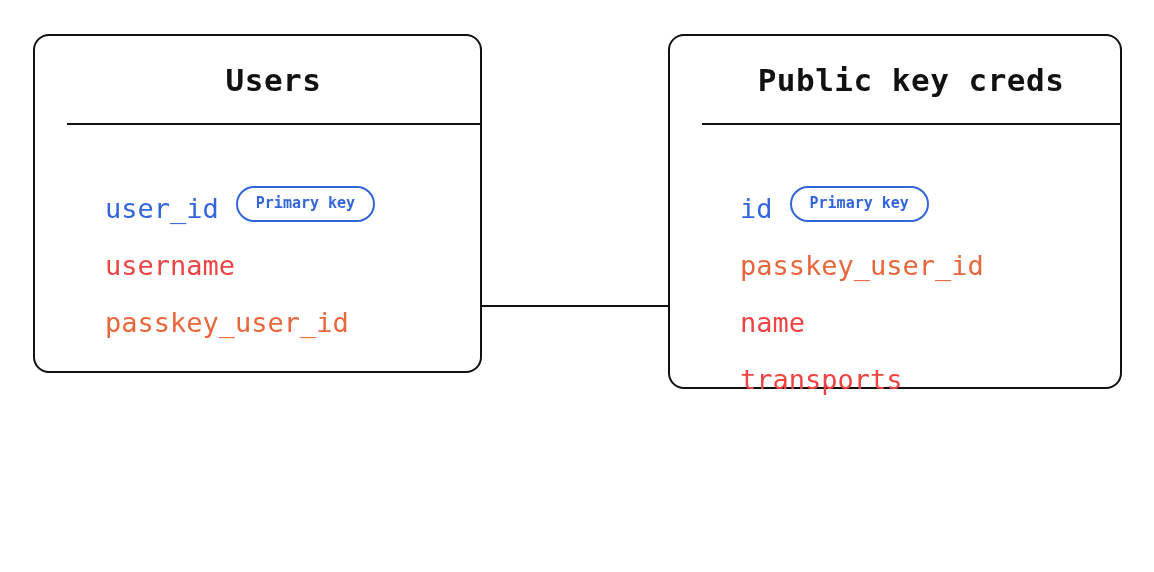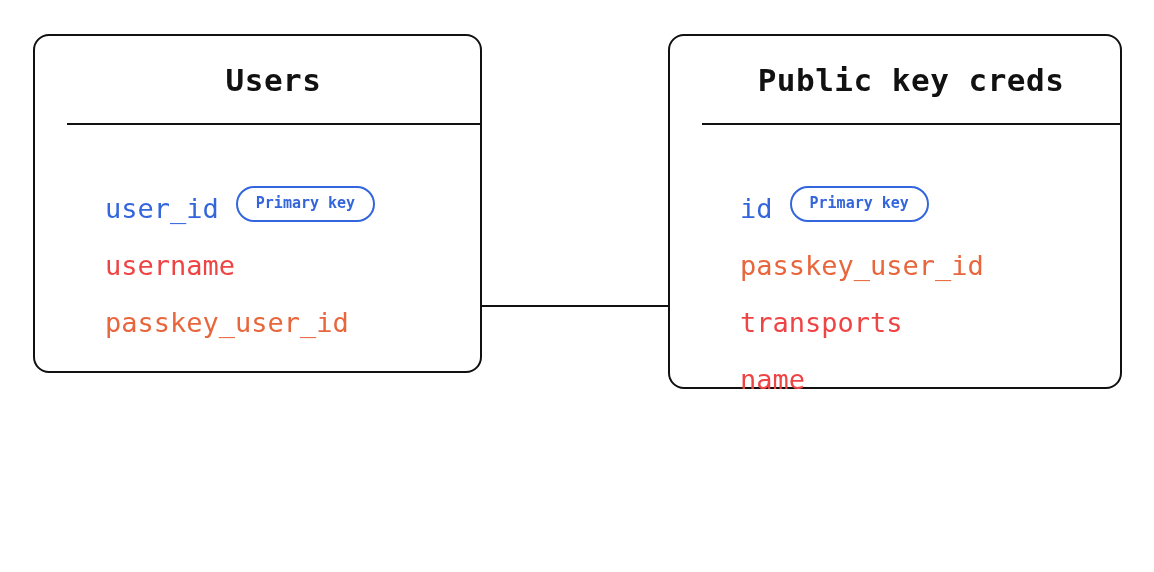--- a/index.html
+++ b/index.html
@@ -140,23 +140,23 @@
         <span class="pk-badge">Primary key</span>
       </div>
 
 
       <div class="field-row">
         <span class="field-name is-fk">passkey_user_id</span>
       </div>
 
 
       <div class="field-row">
-        <span class="field-name">transports</span>
+        <span class="field-name">name</span>
       </div>
 
       <div class="field-row">
-        <span class="field-name">name</span>
+        <span class="field-name">transports</span>
       </div>
 
     </div>
   </div>
 
 </div>
 
 </body></html>

